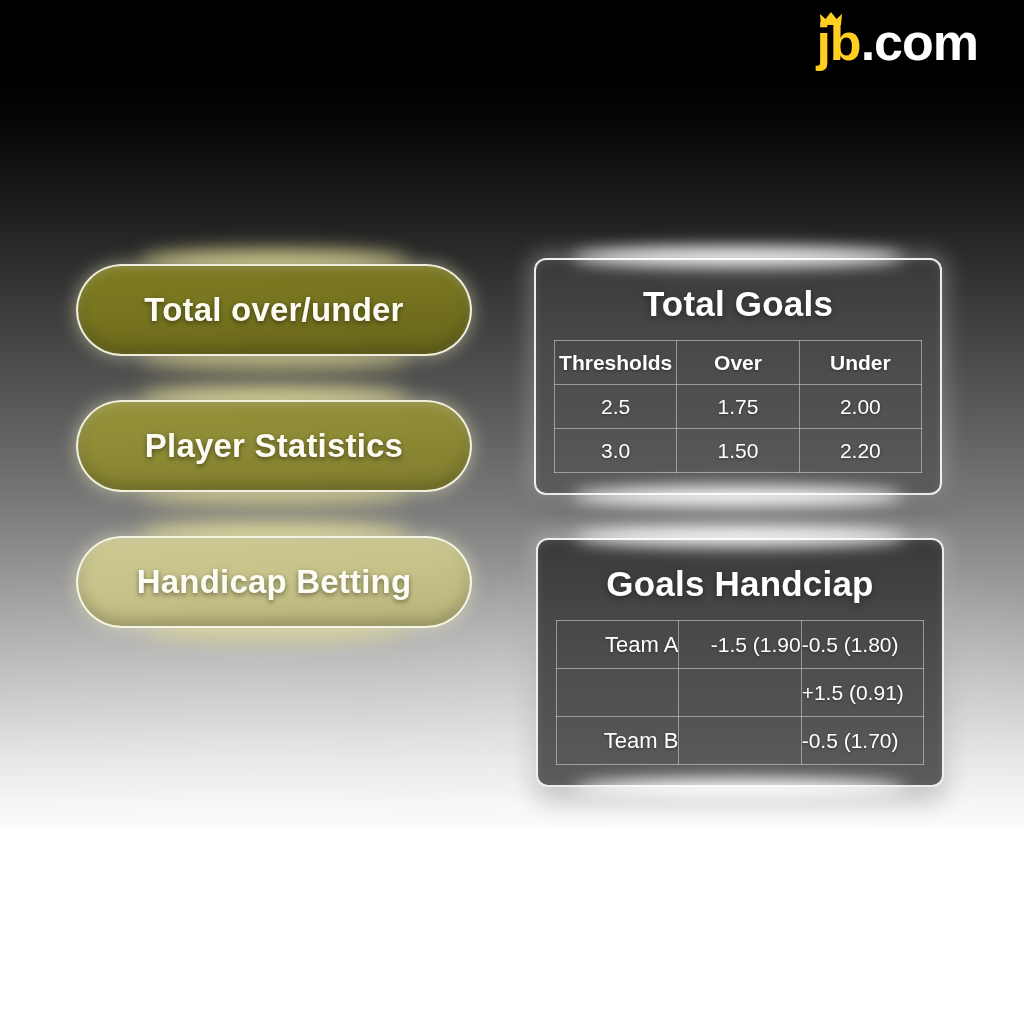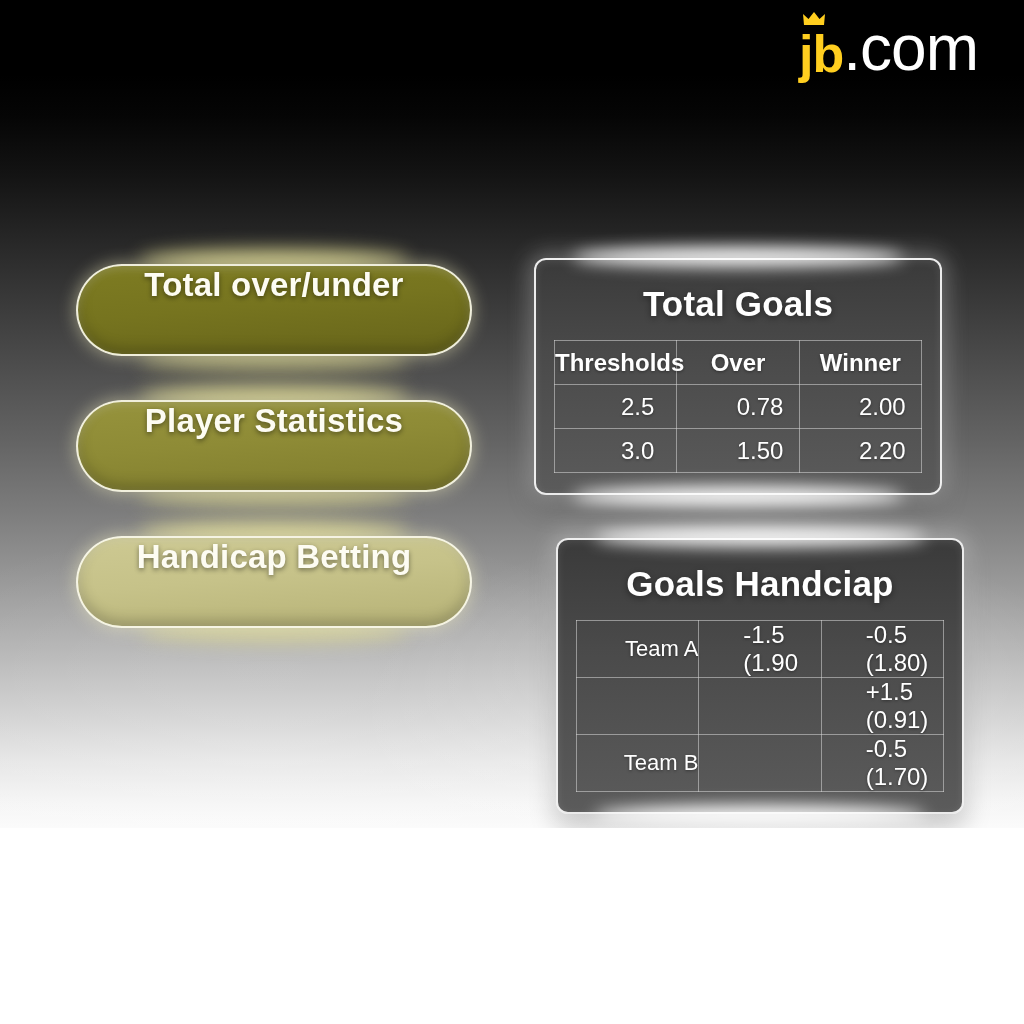--- a/index.html
+++ b/index.html
@@ -56,22 +56,22 @@
     width:24px; height:16px;
   }
   #logo .jb {
     color:#FFCE1F;
     font-size:52px;
     font-weight:bold;
     letter-spacing:-1px;
   }
   #logo .dotcom {
     color:#ffffff;
-    font-size:64px;
-    font-weight:normal;
+    font-size:52px;
+    font-weight:bold;
     letter-spacing:-1px;
   }
 
   
   .pill-col {
     position:absolute;
     left:76px; top:264px;
     width:396px;
   }
   .pill-wrap {
@@ -92,21 +92,21 @@
     pointer-events:none;
   }
   .pill-wrap::before { top:-15px;  background:rgba(230,225,150,.80); }
   .pill-wrap::after  { bottom:-15px; background:rgba(225,220,140,.62); }
 
   .pill {
     position:relative;
     height:92px;
     border-radius:46px;
     border:2.5px solid rgba(250,248,235,.92);
-    display:flex; align-items:flex-start; justify-content:center;
+    display:flex; align-items:center; justify-content:center;
     box-shadow:
       0 0 16px 2px rgba(245,240,190,.42),
       inset 0 3px 10px rgba(255,255,255,.18),
       inset 0 -5px 14px rgba(0,0,0,.22);
     z-index:2;
   }
   .pill .label {
     color:#fdfcf2;
     font-size:33px;
     font-weight:bold;
@@ -140,21 +140,21 @@
     left:9%; right:9%;
     height:20px;
     border-radius:50%;
     filter:blur(8px);
     pointer-events:none;
   }
   .card::before { top:-13px;  background:rgba(255,255,255,.92); }
   .card::after  { bottom:-13px; background:rgba(255,255,255,.95); }
 
   #card-total-goals    { left:534px; top:258px; }
-  #card-goals-handicap { left:556px; top:538px; }
+  #card-goals-handicap { left:536px; top:538px; }
 
   .card-title {
     text-align:center;
     color:#ffffff;
     font-size:35px;
     font-weight:bold;
     letter-spacing:.2px;
     margin:8px 0 16px 0;
     text-shadow:0 2px 6px rgba(0,0,0,.42);
   }
@@ -162,36 +162,35 @@
   table.odds {
     width:100%;
     border-collapse:collapse;
     table-layout:fixed;
   }
   table.odds th,
   table.odds td {
     border:1px solid rgba(215,215,215,.55);
     color:#ffffff;
     height:44px;
-    font-size:24px;
+    font-size:21px;
     text-shadow:0 1px 3px rgba(0,0,0,.40);
   }
   table.odds th {
     font-weight:bold;
     text-align:center;
   }
   table.odds td {
     font-weight:normal;
     text-align:center;
-    padding-left:44px;
   }
 
   
   #card-goals-handicap table.odds td.team  { text-align:right;  padding-left:14px; font-size:22px; }
-  #card-goals-handicap table.odds td.mid   { text-align:left; }
+  #card-goals-handicap table.odds td.mid   { text-align:right; }
   #card-goals-handicap table.odds td.right { text-align:left; padding-right:12px; }
   #card-goals-handicap table.odds td { height:48px; }
   #card-goals-handicap table.odds { margin-top:4px; }
 </style>
 </head>
 <body>
 
 <div id="stage">
 
   <div id="bg-sheen"></div>
@@ -227,27 +226,27 @@
 
   </div>
 
   <div class="card" id="card-total-goals">
     <div class="card-title">Total Goals</div>
     <table class="odds">
       <thead>
         <tr>
           <th>Thresholds</th>
           <th>Over</th>
-          <th>Winner</th>
+          <th>Under</th>
         </tr>
       </thead>
       <tbody>
         <tr>
           <td>2.5</td>
-          <td>0.78</td>
+          <td>1.75</td>
           <td>2.00</td>
         </tr>
         <tr>
           <td>3.0</td>
           <td>1.50</td>
           <td>2.20</td>
         </tr>
       </tbody>
     </table>
   </div>

